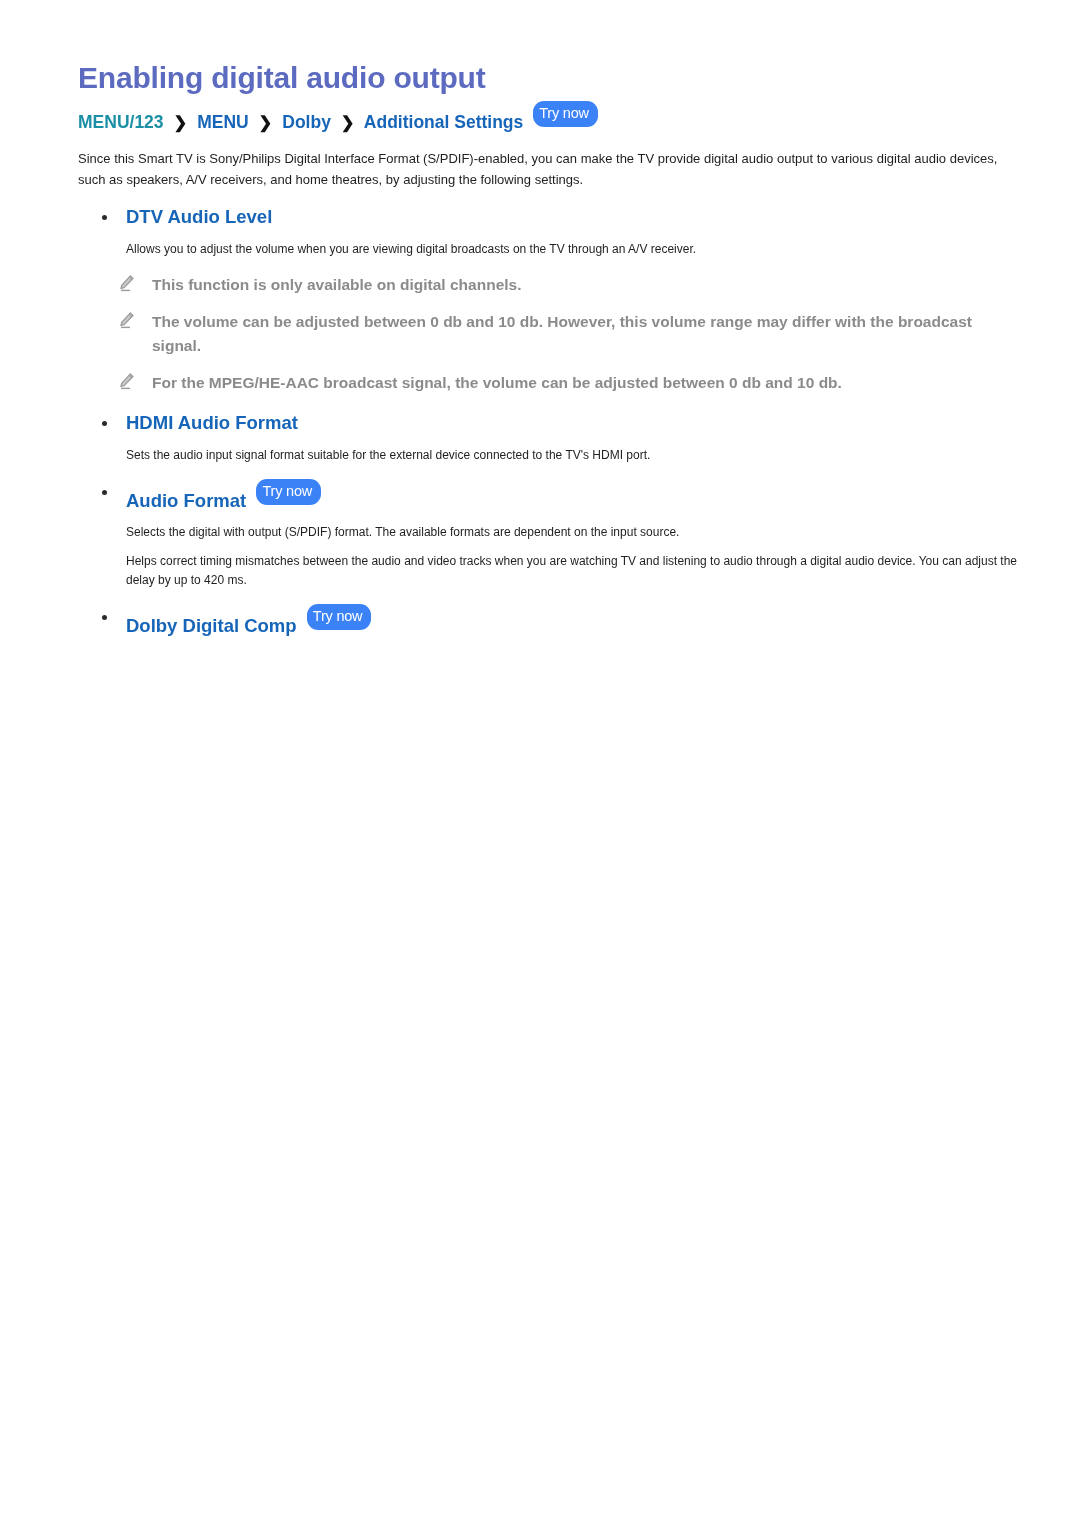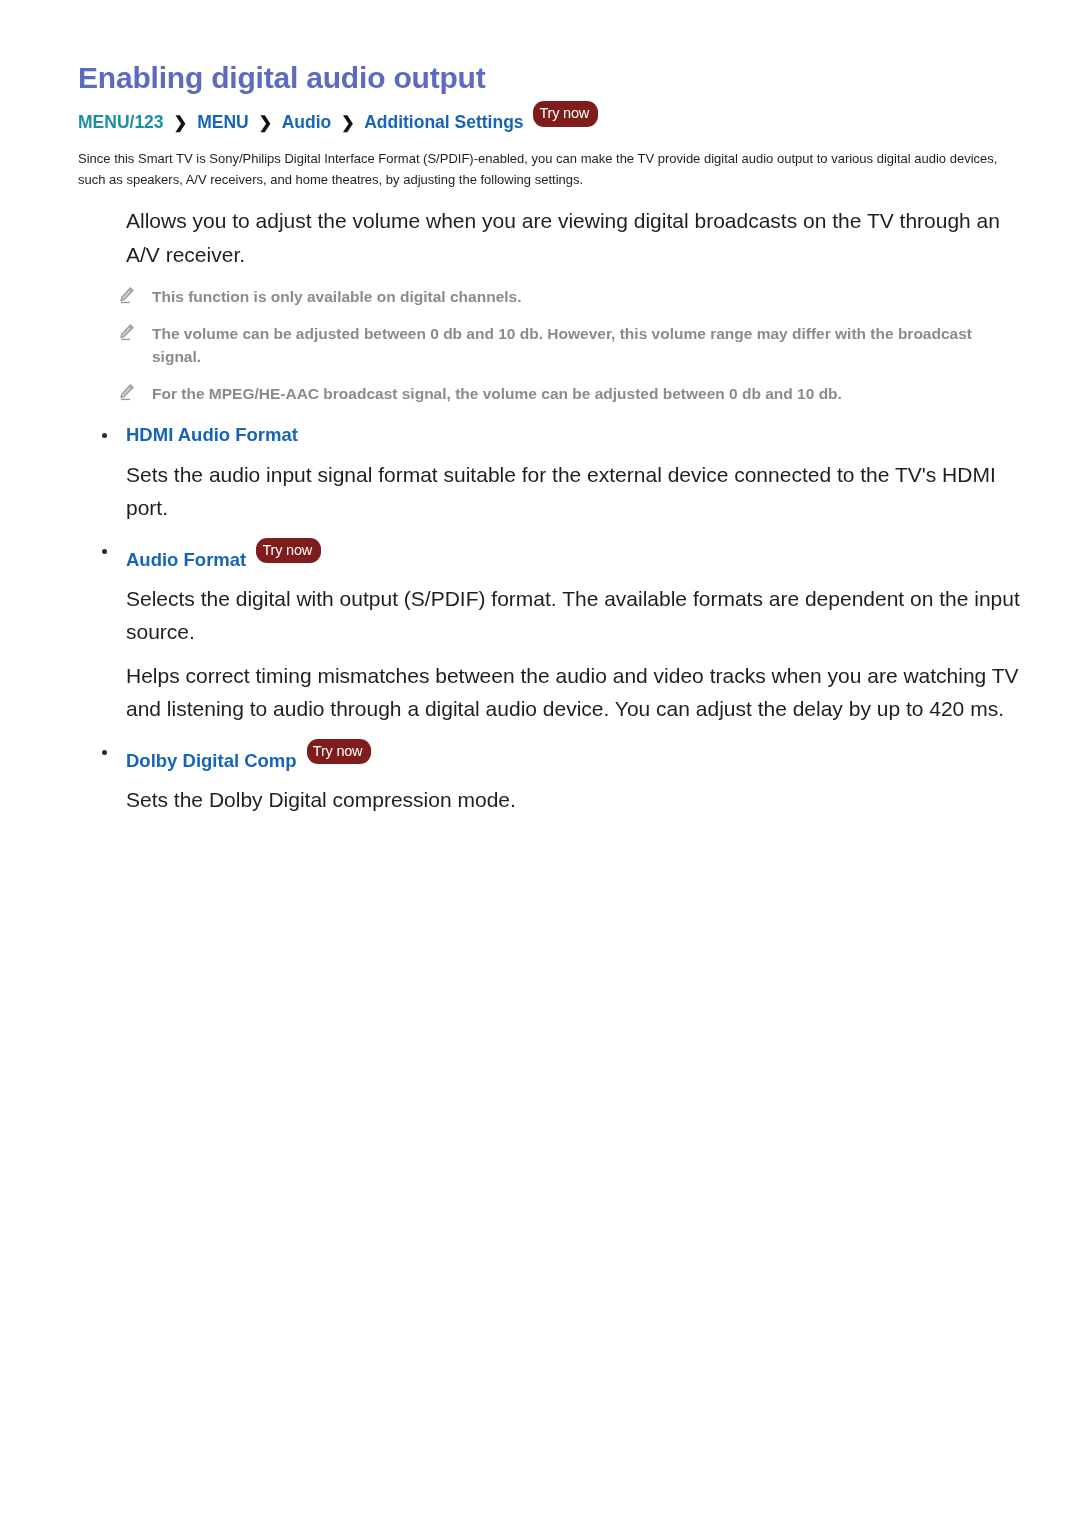--- a/index.html
+++ b/index.html
@@ -47,21 +47,21 @@
   .crumb-sep {
     color: #111111;
     font-weight: bold;
     padding: 0 5px;
     font-size: 16.5px;
   }
 
   
   .trynow {
     display: inline-block;
-    background: #7f1d1d;
+    background: #3b82f6;
     color: #ffffff;
     font-size: 14.5px;
     font-weight: normal;
     line-height: 1;
     padding: 5px 9px 6px 6px;
     border-radius: 11px;
     vertical-align: 2px;
     margin-left: 5px;
     letter-spacing: -0.2px;
     overflow: hidden;
@@ -92,21 +92,21 @@
     left: 24px;
     top: 11px;
     width: 5px;
     height: 5px;
     border-radius: 50%;
     background: #2b2b2b;
   }
   .bullet-row .trynow { font-weight: normal; }
 
   .section-body {
-    font-size: 21px;
+    font-size: 12px;
     line-height: 1.58;
     color: #1f1f1f;
     margin: 10px 0 0 0;
     padding-left: 48px;
     max-width: 905px;
   }
 
   
   .notes { margin: 14px 0 0 0; }
   .note-row {
@@ -134,28 +134,32 @@
 
 <div class="page">
 
   <h1 class="page-title">Enabling digital audio output</h1>
 
   <div class="breadcrumb">
     <span class="crumb-first">MENU/123</span>
     <span class="crumb-sep">❯</span>
     <span class="crumb">MENU</span>
     <span class="crumb-sep">❯</span>
-    <span class="crumb">Audio</span>
+    <span class="crumb">Dolby</span>
     <span class="crumb-sep">❯</span>
     <span class="crumb">Additional Settings</span>
     <span class="trynow">Try now</span>
   </div>
 
   <p class="intro">Since this Smart TV is Sony/Philips Digital Interface Format (S/PDIF)-enabled, you can make the TV provide digital audio output to various digital audio devices, such as speakers, A/V receivers, and home theatres, by adjusting the following settings.</p>
 
+  <div class="bullet-row">
+    <span class="dot"></span>
+    <span>DTV Audio Level</span>
+  </div>
   <p class="section-body">Allows you to adjust the volume when you are viewing digital broadcasts on the TV through an A/V receiver.</p>
 
   <div class="notes">
     <div class="note-row">
       <span class="note-icon">
         <svg width="18" height="18" viewBox="0 0 18 18" aria-hidden="true">
           <g fill="none" stroke="#9a9a9a" stroke-width="1.2">
             <path d="M12.4 1.9 L15.0 4.5 L6.0 13.6 L3.0 14.4 L3.7 11.4 Z" fill="#c9c9c9"></path>
             <path d="M11.2 3.1 L13.8 5.7"></path>
             <path d="M3.0 16.4 L12.0 16.4" stroke-width="1.4"></path>
@@ -203,15 +207,14 @@
   </div>
   <p class="section-body">Selects the digital with output (S/PDIF) format. The available formats are dependent on the input source.</p>
 
   <p class="section-body">Helps correct timing mismatches between the audio and video tracks when you are watching TV and listening to audio through a digital audio device. You can adjust the delay by up to 420 ms.</p>
 
   <div class="bullet-row">
     <span class="dot"></span>
     <span>Dolby Digital Comp</span>
     <span class="trynow">Try now</span>
   </div>
-  <p class="section-body">Sets the Dolby Digital compression mode.</p>
 
 </div>
 
 </body></html>

